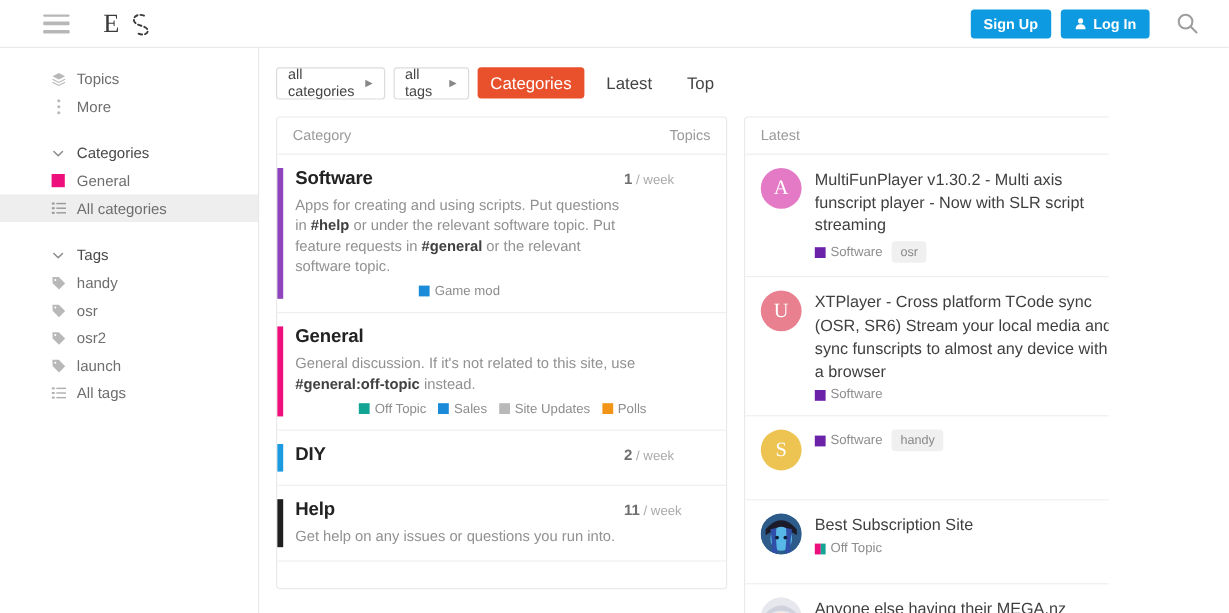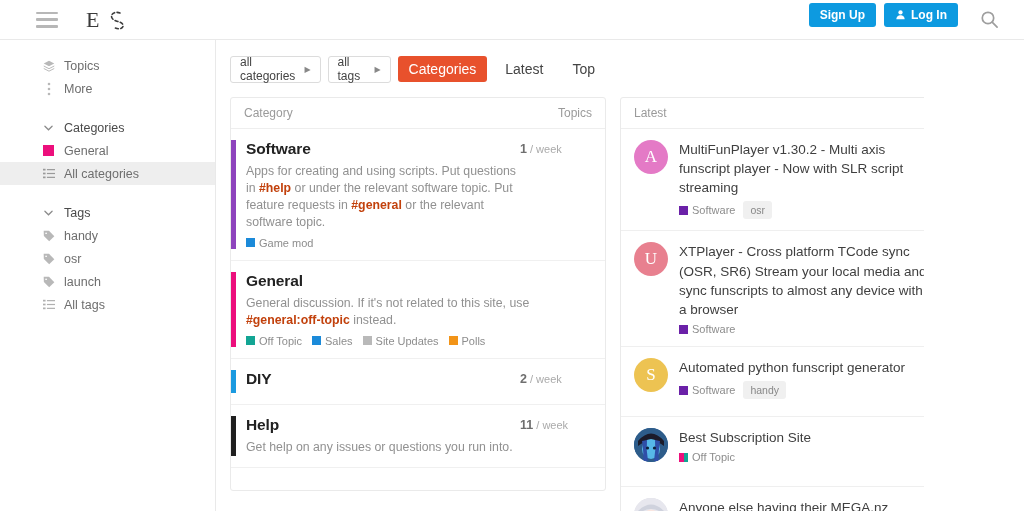--- a/index.html
+++ b/index.html
@@ -29,21 +29,21 @@
   .logo {
     margin-left: 28px;
     font-family: "Liberation Serif", serif;
     font-size: 22px; letter-spacing: 1px;
     color: #3b3b3b; font-weight: 400;
     display: flex; align-items: center;
   }
   .logo svg { display: block; }
   .header-right {
     margin-left: auto; margin-right: 18px;
-    display: flex; align-items: flex-start; gap: 8px;
+    display: flex; align-items: center; gap: 8px;
   }
   .btn-blue {
     background: #0d9ae0; color: #fff;
     border: none; border-radius: 3px;
     font-size: 12px; font-weight: bold;
     padding: 6px 11px; cursor: pointer;
     font-family: "Liberation Sans", sans-serif;
     display: flex; align-items: center; gap: 5px;
     line-height: 1;
   }
@@ -120,22 +120,22 @@
     display: flex;
     border-bottom: 1px solid #f0f0f0;
     padding: 11px 13px 11px 0;
     position: relative;
   }
   .cat-row:last-child { border-bottom: none; }
   .cat-bar { width: 5px; flex-shrink: 0; margin-right: 10px; }
   .cat-main { flex: 1; min-width: 0; }
   .cat-title { font-size: 15.5px; font-weight: bold; color: #222; margin-bottom: 5px; letter-spacing: -0.1px; }
   .cat-desc { font-size: 12.3px; color: #919191; line-height: 1.38; }
-  .cat-desc b { color: #c2410c; font-weight: bold; }
-  .subcats { display: flex; flex-wrap: wrap; gap: 10px; margin-top: 6px; }
+  .cat-desc b { color: #404040; font-weight: bold; }
+  .subcats { display: flex; flex-wrap: wrap; gap: 10px; margin-top: 6px; justify-content: center; }
   .subcat { display: flex; align-items: center; gap: 4px; font-size: 11px; color: #8d8d8d; cursor: pointer; }
   .subcat .sq { width: 9px; height: 9px; flex-shrink: 0; }
   .cat-count { width: 72px; text-align: left; font-size: 11px; color: #aaa; flex-shrink: 0; padding-top: 2px; }
   .cat-count b { color: #6f6f6f; font-size: 12.5px; font-weight: bold; }
 
   
   .latest-row {
     display: flex; align-items: flex-start;
     border-bottom: 1px solid #efefef;
     padding: 11px 12px 11px 13px;
@@ -281,20 +281,29 @@
       </span>
       <span>osr</span>
     </div>
     <div class="side-item">
       <span class="ico">
         <svg width="12" height="12" viewBox="0 0 14 14">
             <path d="M0.8 1 L7 1 L13.2 7.2 L7.2 13.2 L1 7 Z" fill="#b8b8b8"></path>
             <circle cx="3.6" cy="3.8" r="1" fill="#fff"></circle>
           </svg>
       </span>
+      <span>osr2</span>
+    </div>
+    <div class="side-item">
+      <span class="ico">
+        <svg width="12" height="12" viewBox="0 0 14 14">
+            <path d="M0.8 1 L7 1 L13.2 7.2 L7.2 13.2 L1 7 Z" fill="#b8b8b8"></path>
+            <circle cx="3.6" cy="3.8" r="1" fill="#fff"></circle>
+          </svg>
+      </span>
       <span>launch</span>
     </div>
     <div class="side-item">
       <span class="ico">
         <svg width="12" height="11" viewBox="0 0 14 12">
           <rect x="0" y="0.5" width="3" height="2" fill="#b0b0b0"></rect>
             <rect x="4.6" y="0.8" width="9.4" height="1.4" fill="#b0b0b0"></rect>
           <rect x="0" y="5" width="3" height="2" fill="#b0b0b0"></rect>
             <rect x="4.6" y="5.3" width="9.4" height="1.4" fill="#b0b0b0"></rect>
           <rect x="0" y="9.5" width="3" height="2" fill="#b0b0b0"></rect>
@@ -422,21 +431,20 @@
                 </div>
               </div>
               <div class="latest-right">
                 <div class="latest-count">240</div>
                 <div class="latest-time">2h</div>
               </div>
             </div>
             <div class="latest-row">
               <div class="avatar" style="background: rgb(237, 195, 82);">S</div>
               <div class="latest-main">
-                <div class="latest-title">Automated python funscript generator</div>
                 <div class="latest-meta">
                   <span class="meta-cat">
                     <span class="sq" style="background: rgb(107, 33, 168);"></span>
                     <span>Software</span>
                   </span>
                   <span class="tag-pill">handy</span>
                 </div>
               </div>
               <div class="latest-right">
                 <div class="latest-count">30</div>

